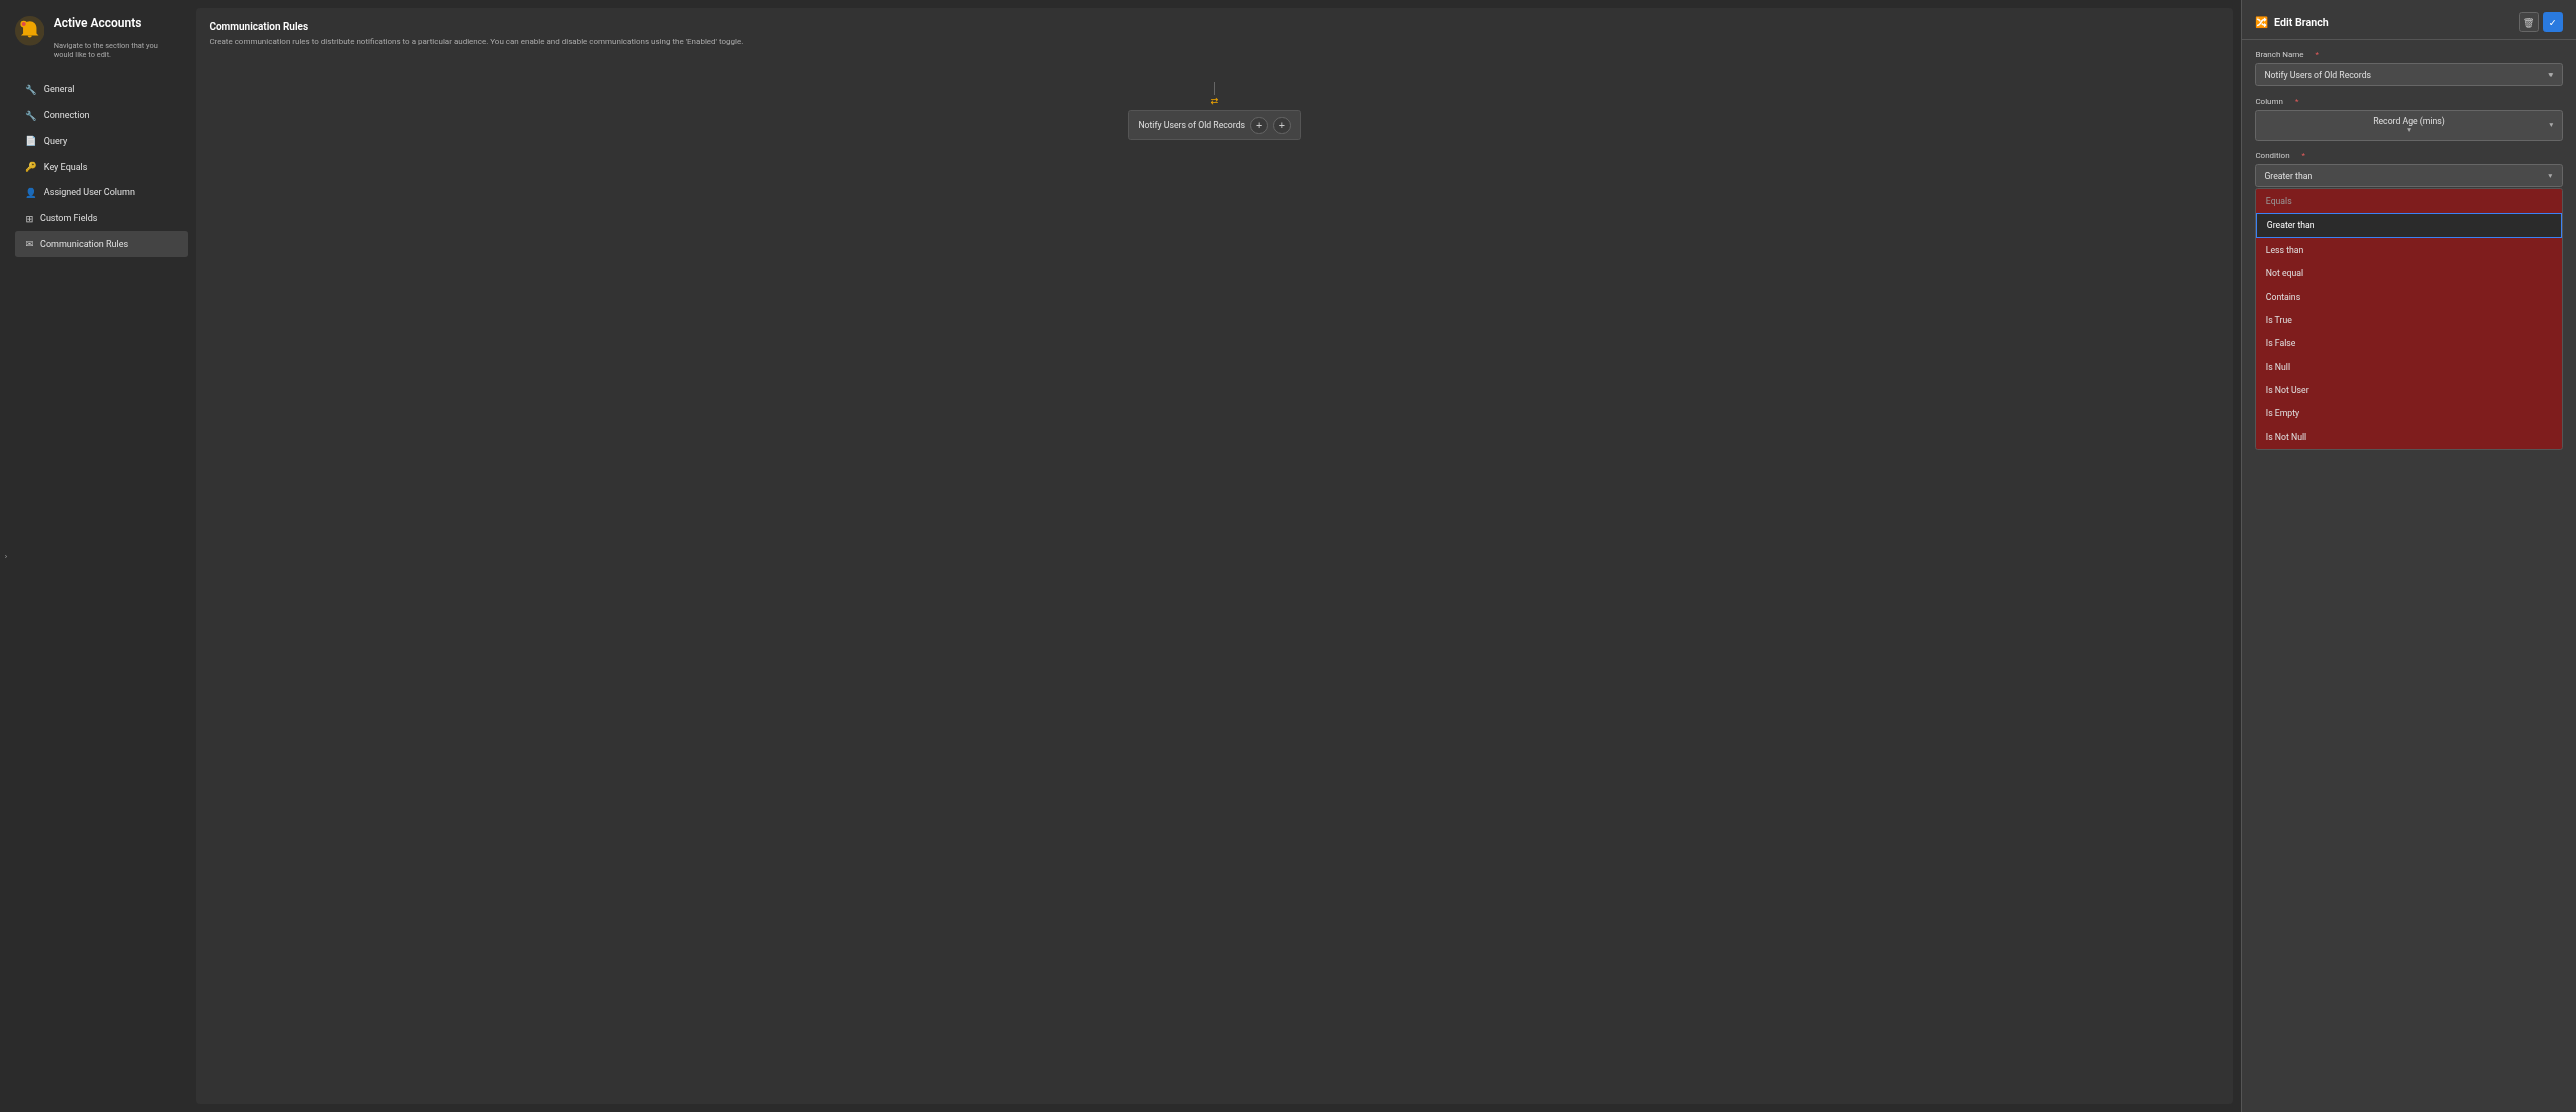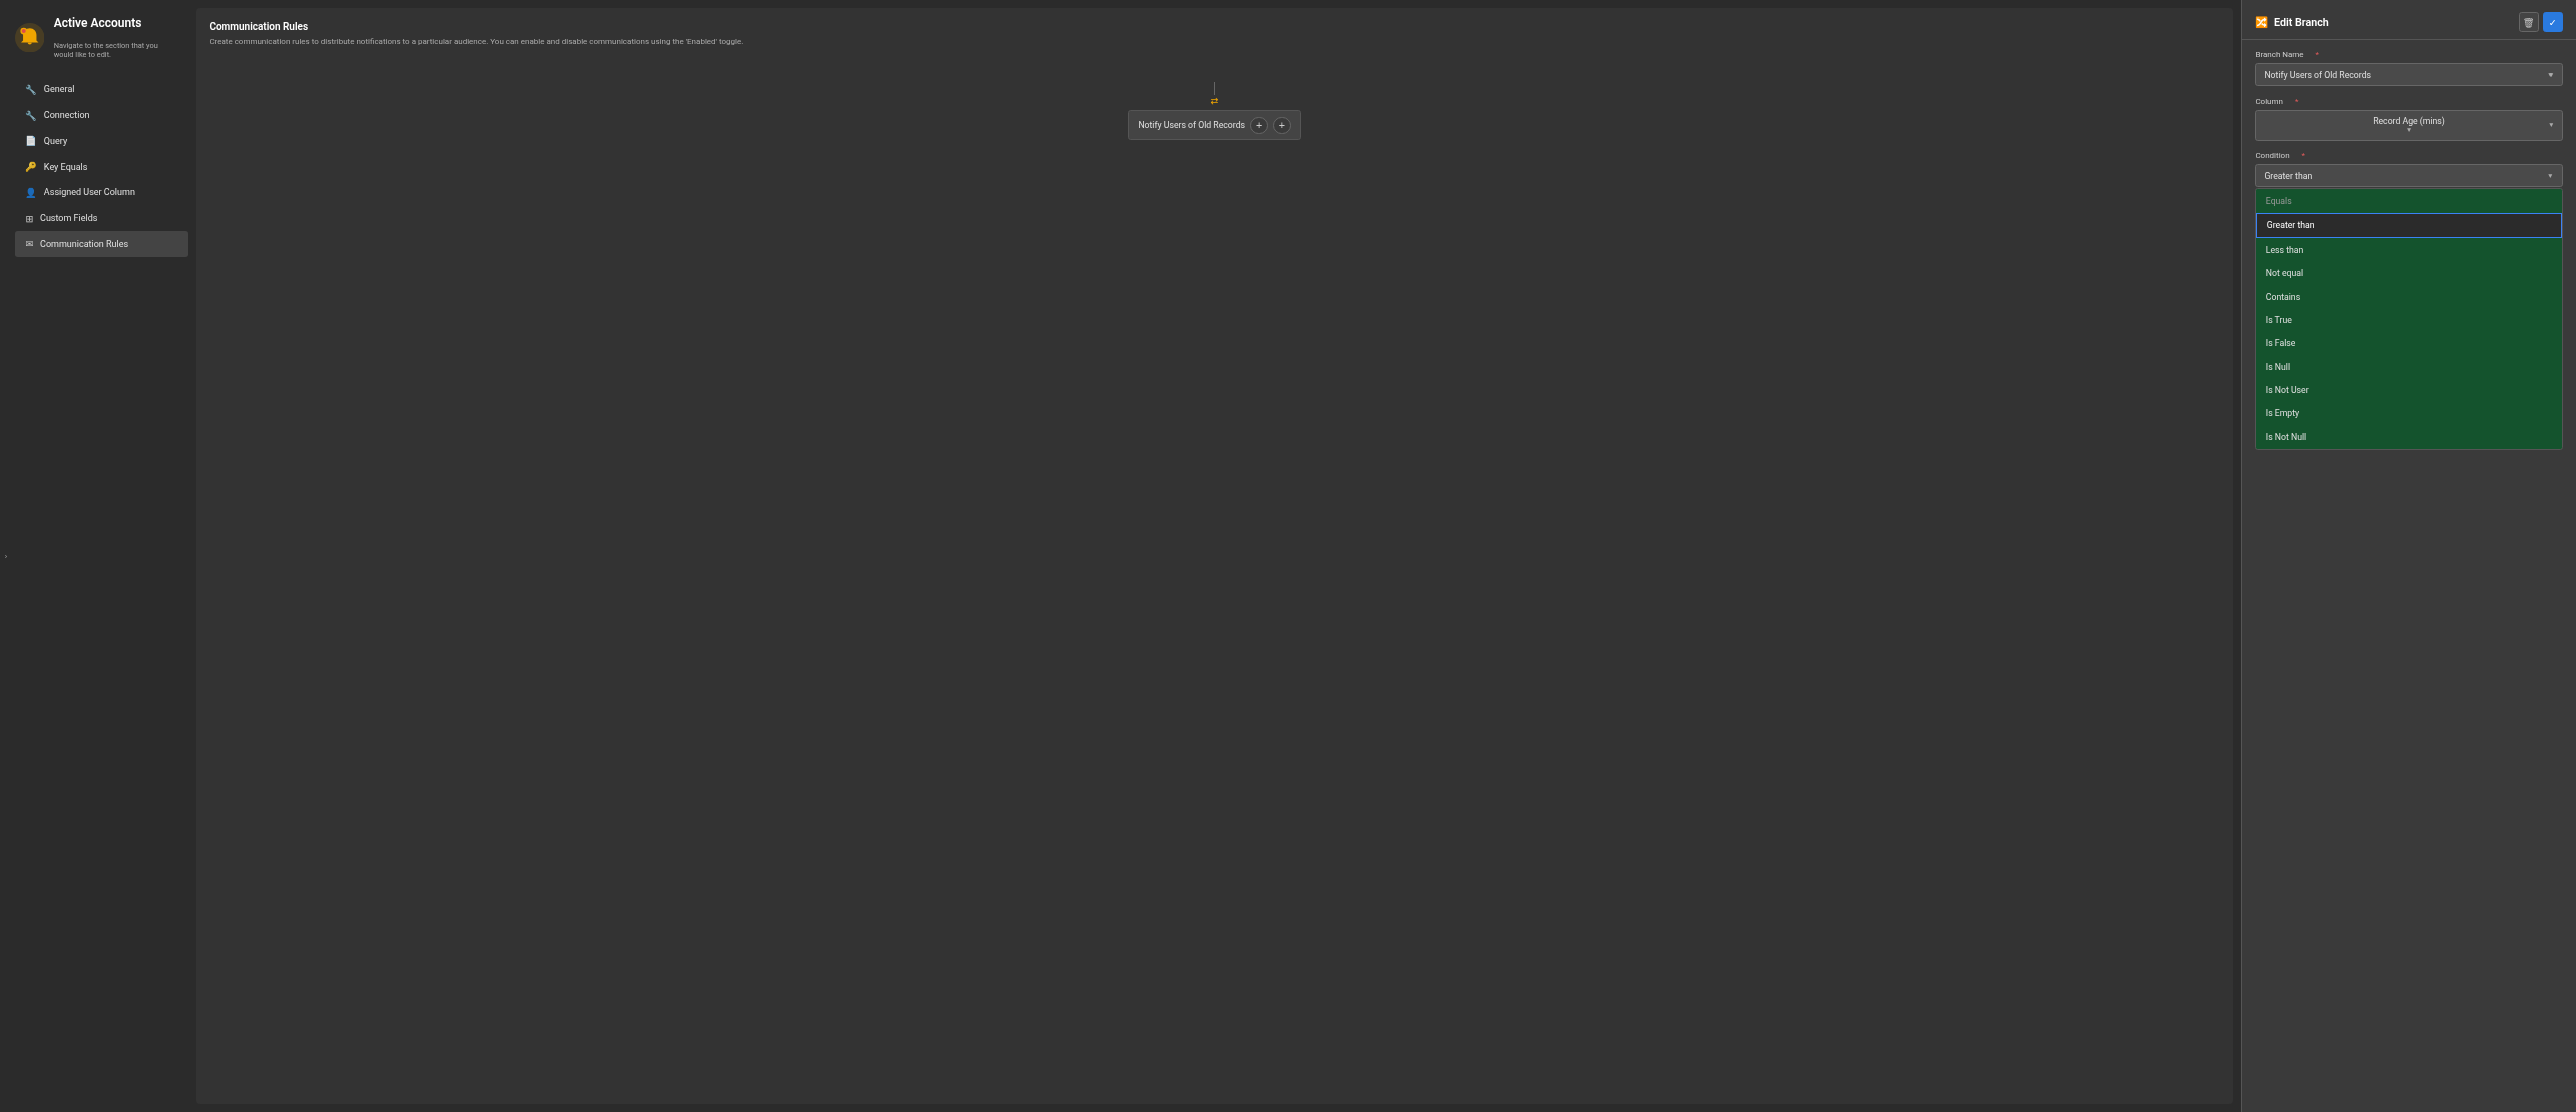--- a/index.html
+++ b/index.html
@@ -39,21 +39,20 @@
       width: 188px;
       background: #2b2b2b;
       display: flex;
       flex-direction: column;
       padding-left: 14.8px;
       flex-shrink: 0;
     }
 
     .sidebar-header {
       display: flex;
-      align-items: center;
       padding: 16px 10.7px 10.7px 0;
       gap: 9.4px;
     }
 
     .bell-icon {
       width: 29.5px;
       height: 29.5px;
       flex-shrink: 0;
     }
 
@@ -296,21 +295,21 @@
       align-items: center;
       justify-content: space-between;
       cursor: pointer;
     }
 
     .dropdown-menu {
       position: absolute;
       top: calc(100% + 1.3px);
       left: 0;
       right: 0;
-      background: #14532d;
+      background: #7f1d1d;
       border: 0.7px solid #555;
       border-radius: 2.7px;
       z-index: 100;
       overflow: hidden;
     }
 
     .dropdown-item {
       padding: 6.7px 9.4px;
       font-size: 8.7px;
       color: #e0e0e0;

